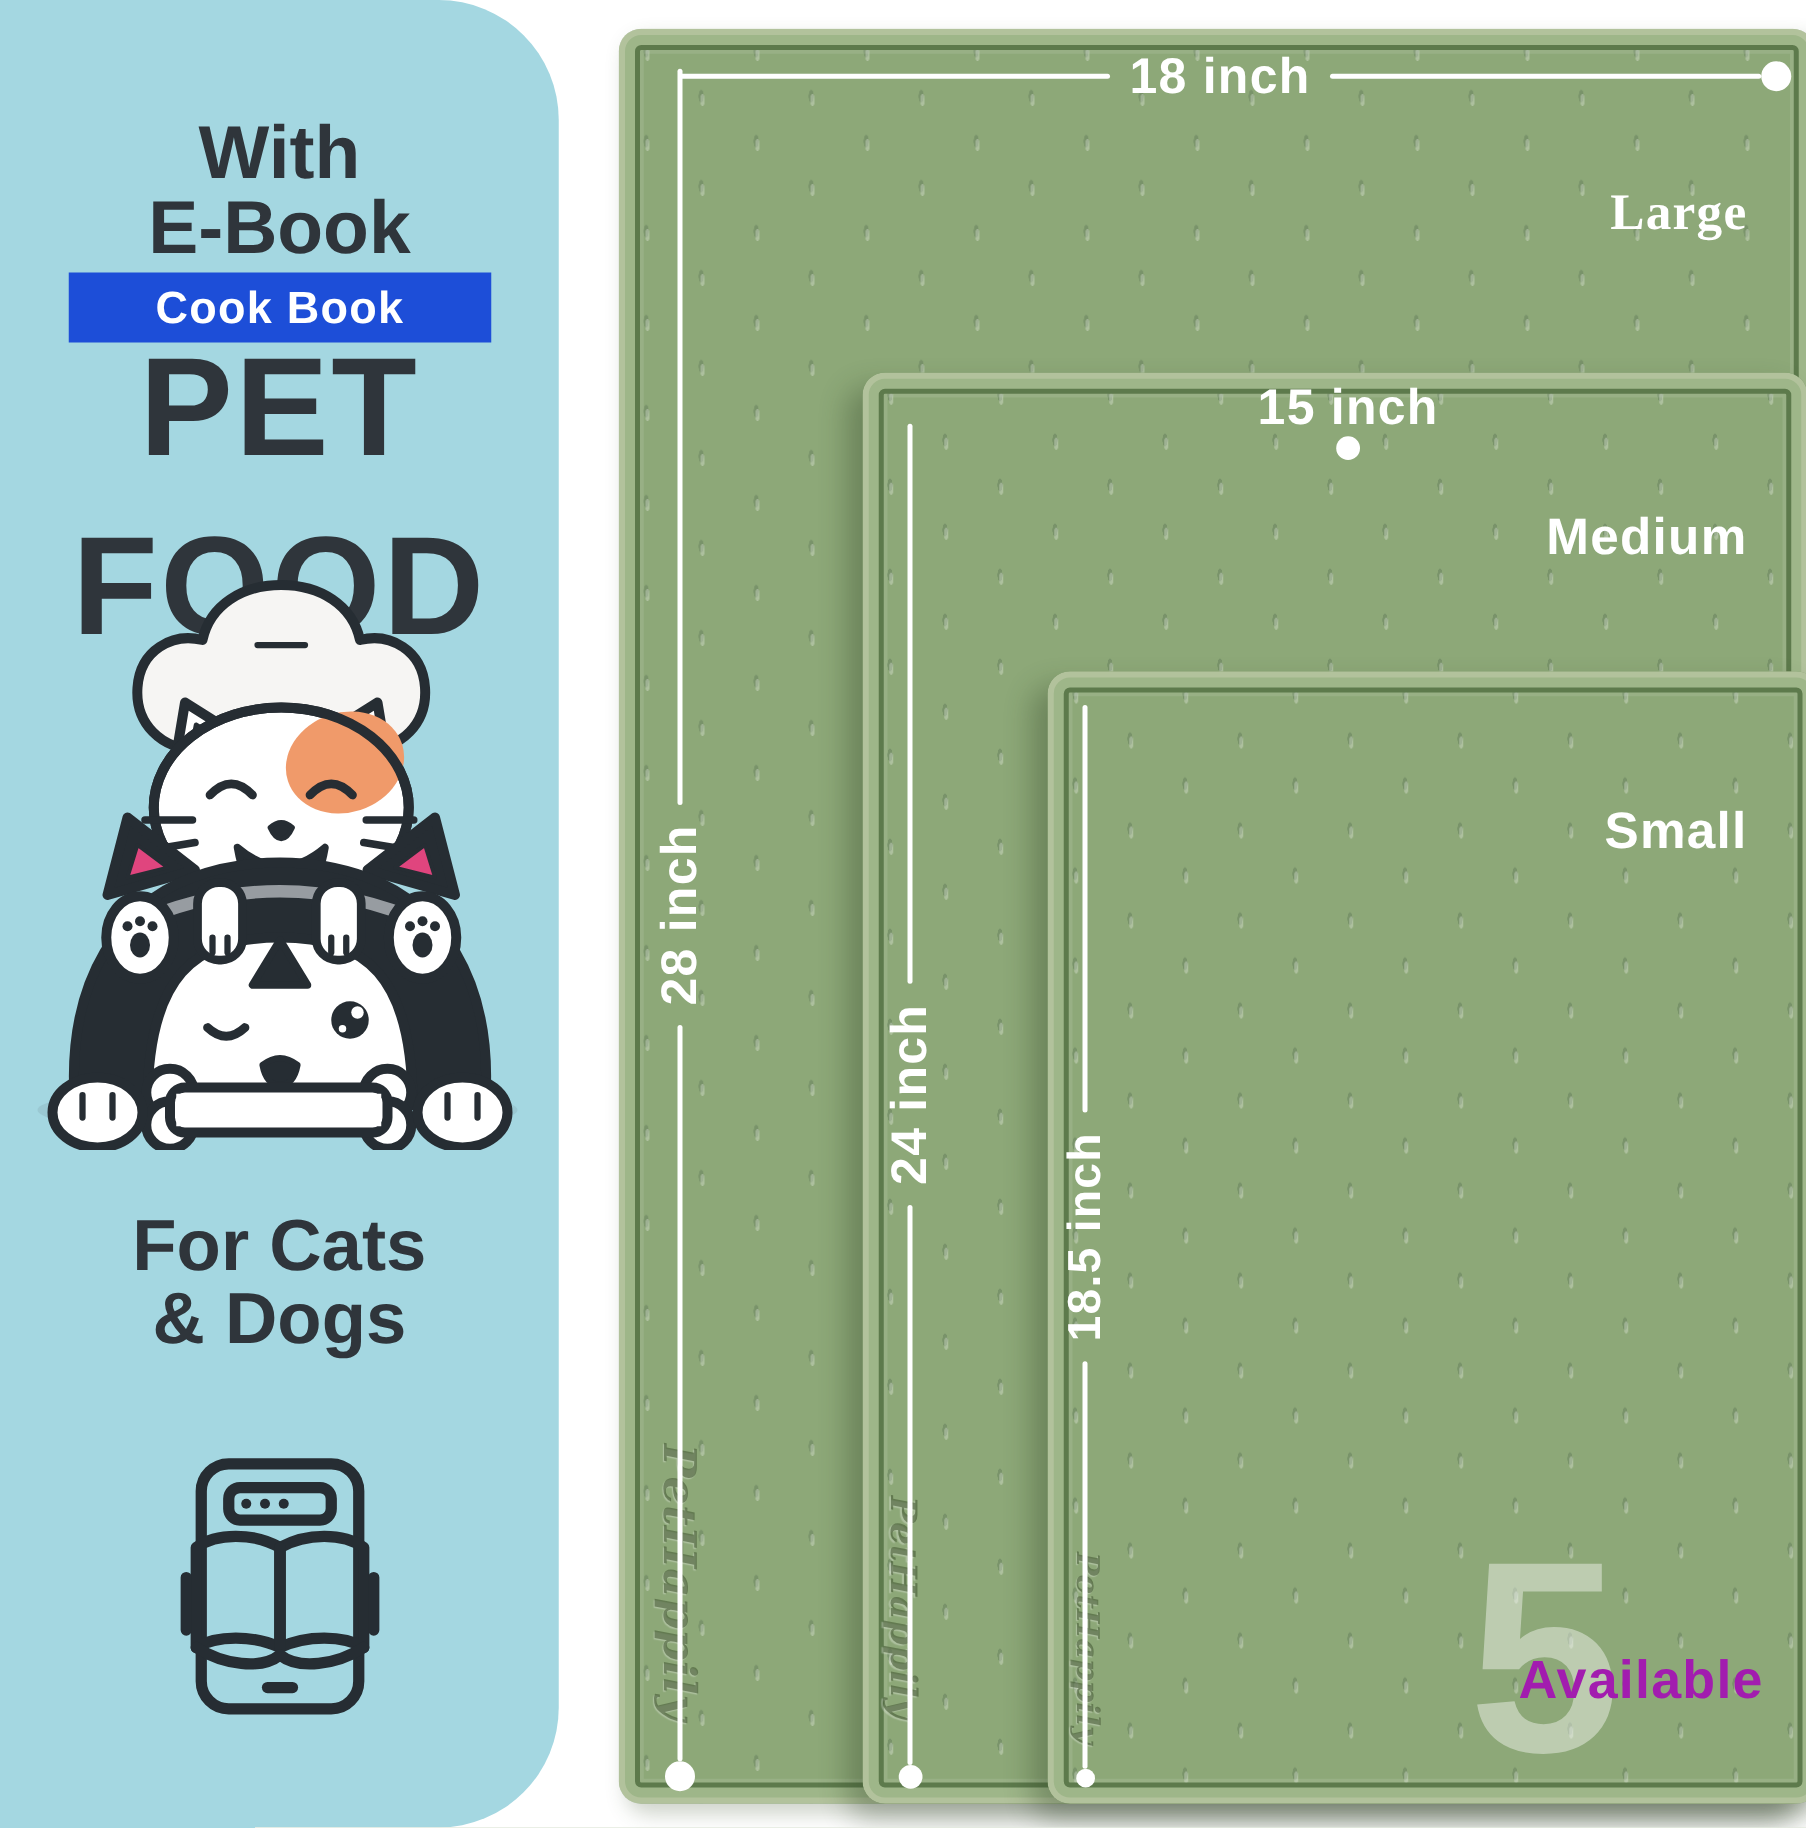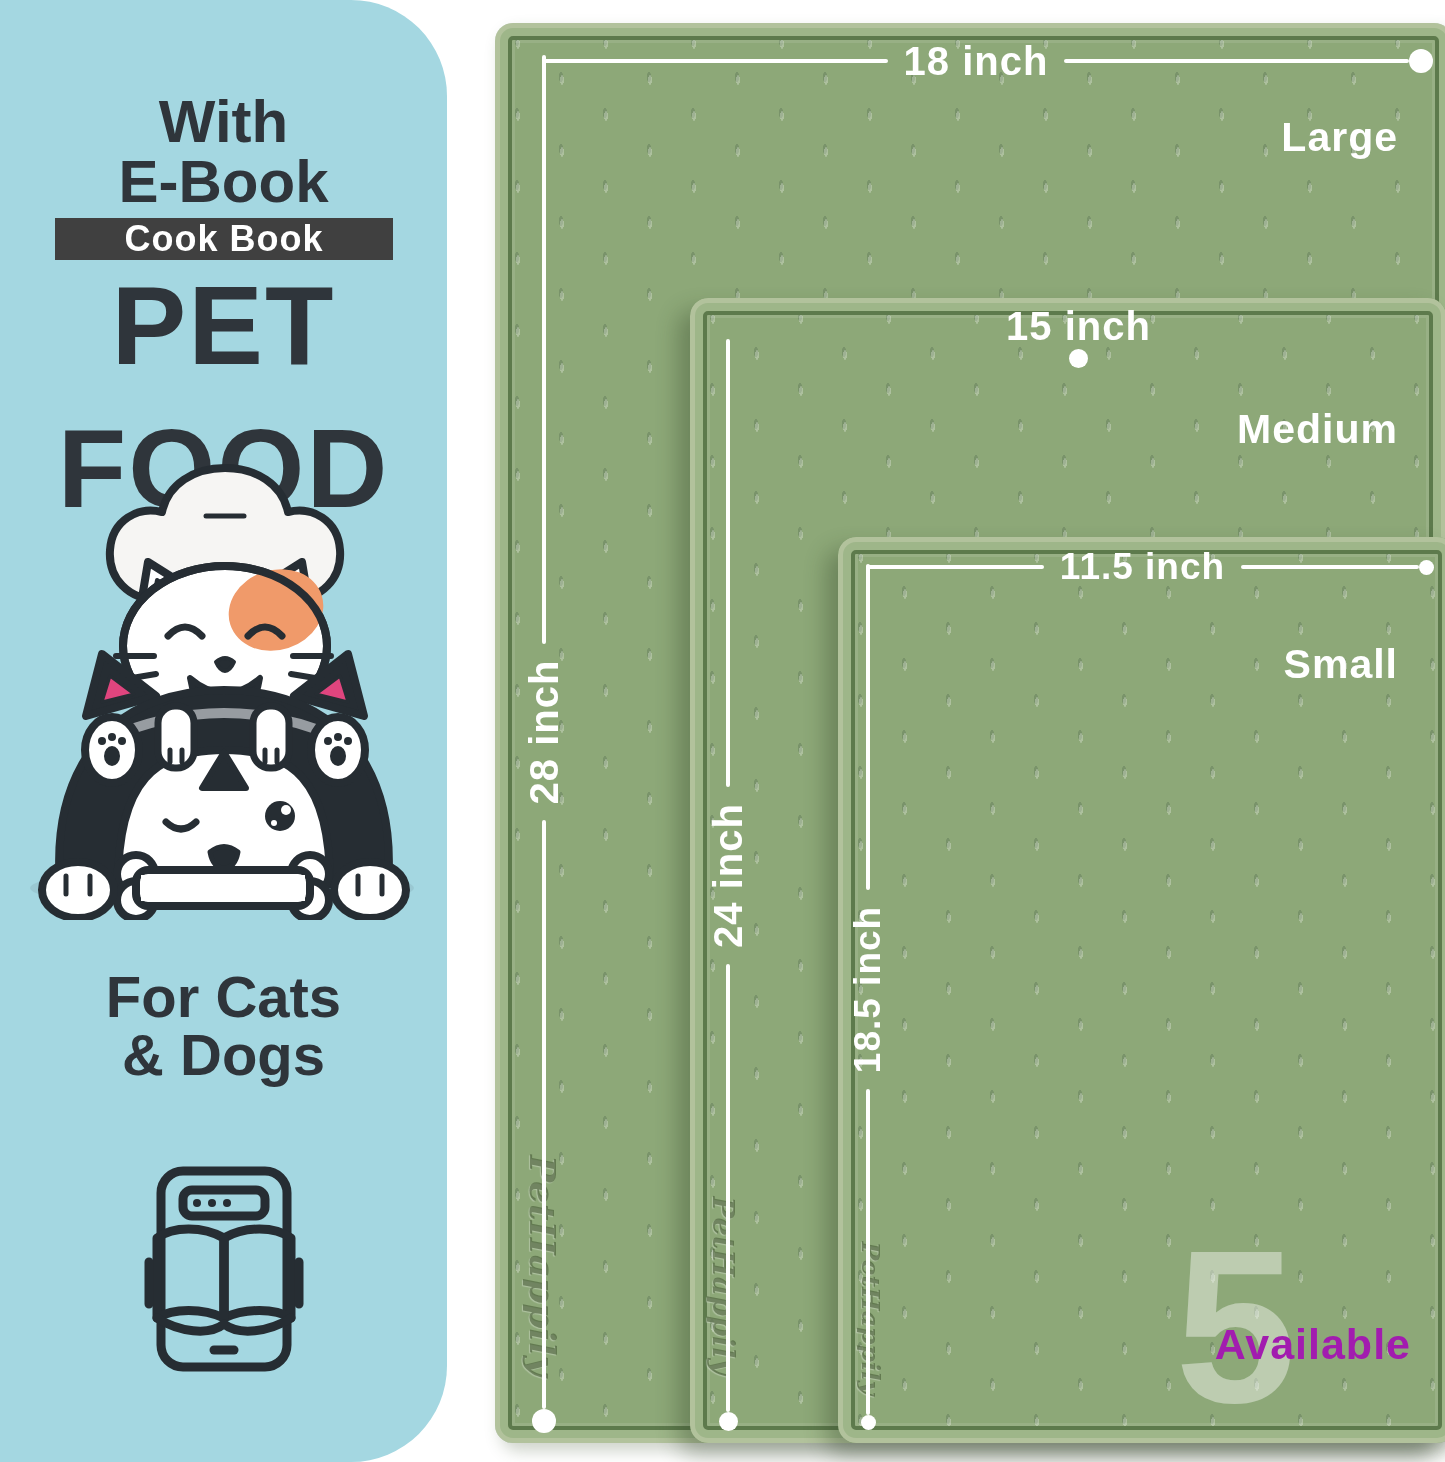--- a/index.html
+++ b/index.html
@@ -6,21 +6,21 @@
   .stage{position:relative;width:1445px;height:1462px;overflow:hidden;background:#ffffff;
          font-family:"Liberation Sans",sans-serif;}
 
   
   .panel{position:absolute;left:0;top:0;width:447px;height:1462px;background:#a4d7e1;
          border-radius:0 96px 96px 0;}
   .tagline{position:absolute;width:100%;text-align:center;color:#2f353b;font-weight:700;
            font-size:60px;line-height:1;}
   .l1{top:92px;}
   .l2{top:152px;}
-  .badge{position:absolute;left:55px;top:218px;width:338px;height:42px;background:#404040;
+  .badge{position:absolute;left:55px;top:218px;width:338px;height:56px;background:#1d4ed8;
          display:flex;align-items:center;justify-content:center;}
   .badge span{color:#ffffff;font-weight:700;font-size:36px;letter-spacing:1px;}
   .title{position:absolute;width:100%;text-align:center;color:#2f353b;font-weight:700;
          font-size:112px;line-height:1;letter-spacing:2px;}
   .t1{top:270px;}
   .t2{top:366px;margin-top:47px;}
   .aud{position:absolute;width:100%;text-align:center;color:#2f353b;font-weight:700;
        font-size:58px;line-height:1;}
   .a1{top:968px;}
   .a2{top:1026px;}
@@ -73,21 +73,21 @@
             letter-spacing:1px;}
   .dim .dot{flex:0 0 auto;border-radius:50%;background:#ffffff;}
   .dim.d-l .dot{width:24px;height:24px;}
   .dim.d-m .dot{width:19px;height:19px;}
   .dim.d-s .dot{width:15px;height:15px;}
   .dim.d-s .lbl{font-size:37px;}
   .dim.v{transform:rotate(-90deg);}
 
   .sizename{position:absolute;right:47px;color:#ffffff;font-weight:700;font-size:41px;
             letter-spacing:1px;}
-  .sn-large{top:114px;}
+  .sn-large{top:145px;font-family:Liberation Serif, serif;}
   .sn-medium{top:406px;}
   .sn-small{top:641px;}
 
   
   .big5{position:absolute;left:1175px;top:1218px;font-size:218px;line-height:1;font-weight:700;
         color:rgba(255,255,255,.42);}
   .availwrap{position:absolute;right:34px;top:1320px;text-align:right;color:#a21caf;
              font-weight:700;font-size:43px;line-height:1.16;letter-spacing:1px;}
 </style>
 </head>
@@ -206,26 +206,20 @@
     <div class="lbl">18 inch</div>
     <div class="seg"></div>
     <div class="dot"></div>
   </div>
   <div class="dim h d-m" style="left:728px;top:304px;width:701px;flex-direction:column;">
     <div class="seg"></div>
     <div class="lbl">15 inch</div>
     <div class="seg"></div>
     <div class="dot"></div>
   </div>
-  <div class="dim h d-s" style="left:866px;top:544px;width:568px;">
-    <div class="seg"></div>
-    <div class="lbl">11.5 inch</div>
-    <div class="seg"></div>
-    <div class="dot"></div>
-  </div>
 
   <div class="dim v d-l" style="left:-145px;top:721px;width:1378px;">
     <div class="dot"></div>
     <div class="seg"></div>
     <div class="lbl">28 inch</div>
     <div class="seg"></div>
   </div>
   <div class="dim v d-m" style="left:182px;top:862px;width:1092px;">
     <div class="dot"></div>
     <div class="seg"></div>

